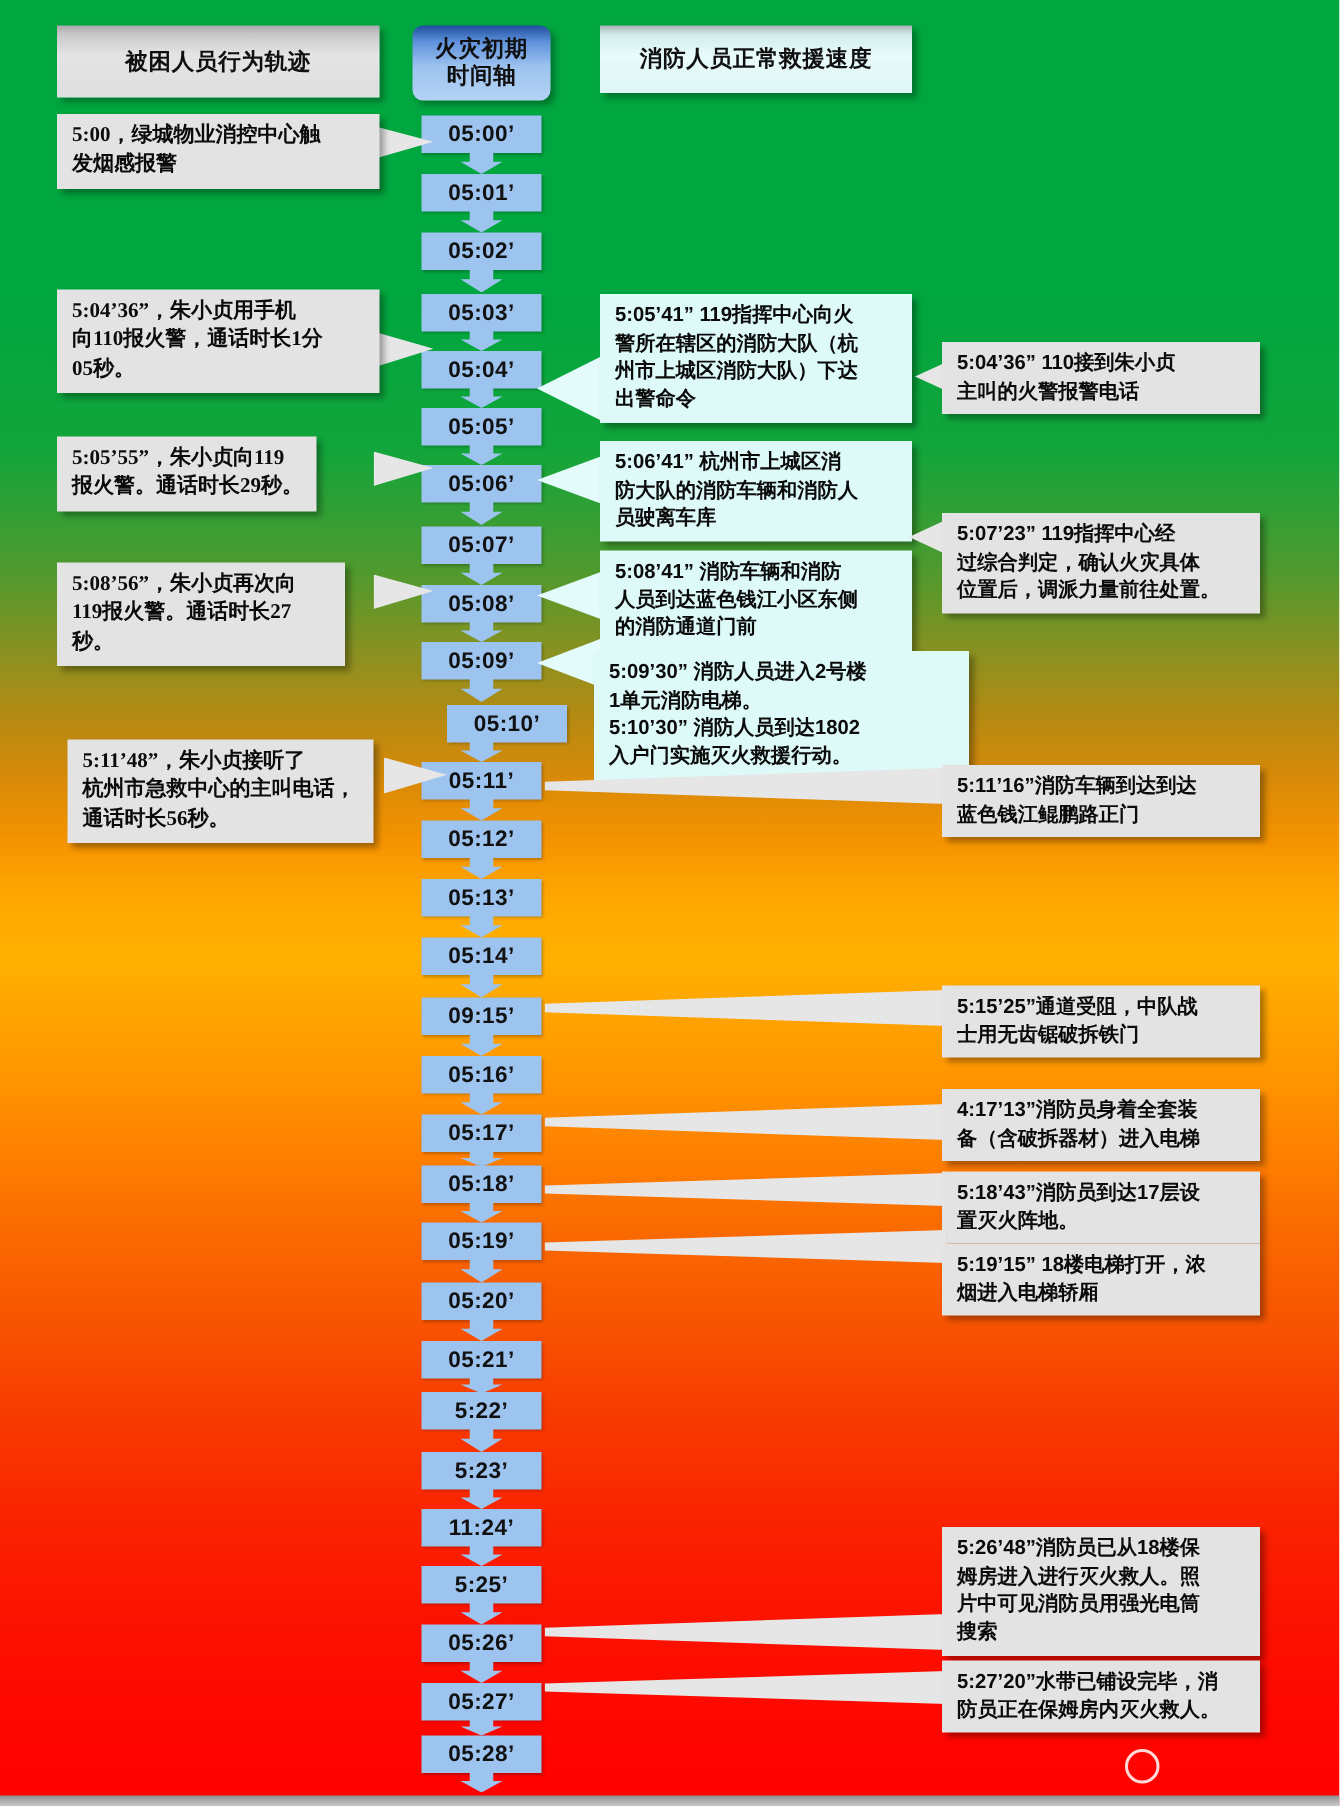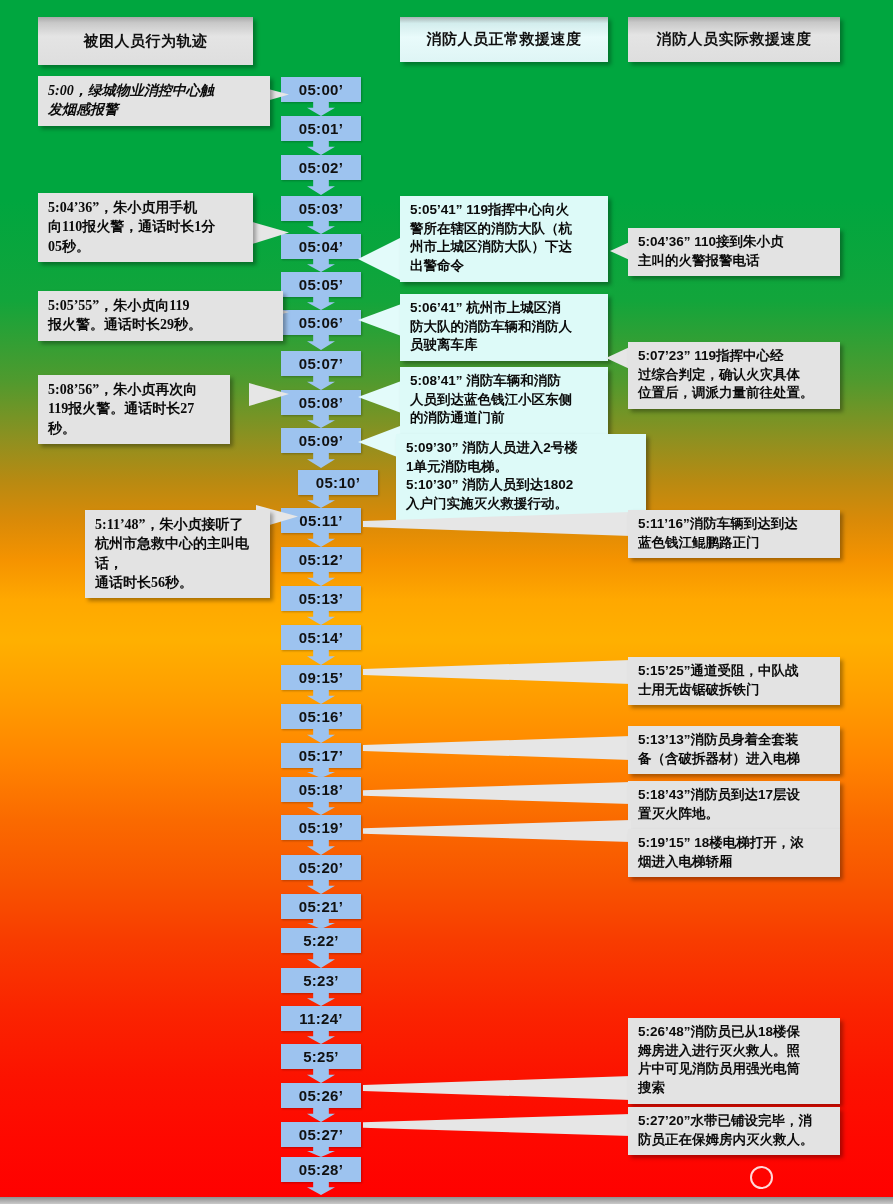--- a/index.html
+++ b/index.html
@@ -151,24 +151,27 @@
     background:linear-gradient(to bottom,#8f8f8f,#c9c9c9);
   }
 </style>
 </head>
 <body>
 
 <div id="stage">
 
   <div class="hdr grey" id="hdr-left">被困人员行为轨迹</div>
 
+  <div class="hdr blue" id="hdr-time">
+    <span>火灾初期</span>
+    <span>时间轴</span>
+  </div>
 
   <div class="hdr cyan" id="hdr-normal">消防人员正常救援速度</div>
 
-  <div class="hdr grey" id="hdr-actual">消防人员实际救援速度</div>
 
   <div id="layers">
       <div class="tl" style="top: 77px;">05:00’</div>
       <div class="tl-arrow" style="top: 101px; height: 15px;"></div>
       <div class="tl" style="top: 116px;">05:01’</div>
       <div class="tl-arrow" style="top: 140px; height: 15px;"></div>
       <div class="tl" style="top: 155px;">05:02’</div>
       <div class="tl-arrow" style="top: 179px; height: 16px;"></div>
       <div class="tl" style="top: 196px;">05:03’</div>
       <div class="tl-arrow" style="top: 220px; height: 14px;"></div>
@@ -216,34 +219,34 @@
       <div class="tl-arrow" style="top: 1030px; height: 14px;"></div>
       <div class="tl" style="top: 1044px;">5:25’</div>
       <div class="tl-arrow" style="top: 1068px; height: 15px;"></div>
       <div class="tl" style="top: 1083px;">05:26’</div>
       <div class="tl-arrow" style="top: 1107px; height: 15px;"></div>
       <div class="tl" style="top: 1122px;">05:27’</div>
       <div class="tl-arrow" style="top: 1146px; height: 11px;"></div>
       <div class="tl" style="top: 1157px;">05:28’</div>
       <div class="tl-arrow" style="top: 1181px;"></div>
       <div class="wedge grey r" style="top: 84px; left: 249px; width: 40px; height: 22px;"></div>
-      <div class="box grey serif" style="top: 76px; left: 38px; width: 232px; min-height: 47px; font-style: italic;">5:00，绿城物业消控中心触
+      <div class="box grey serif" style="top: 76px; left: 38px; width: 215px; min-height: 47px;">5:00，绿城物业消控中心触
 发烟感报警</div>
       <div class="wedge grey r" style="top: 221px; left: 249px; width: 40px; height: 24px;"></div>
       <div class="box grey serif" style="top: 193px; left: 38px; width: 215px; min-height: 66px;">5:04’36”，朱小贞用手机
 向110报火警，通话时长1分
 05秒。</div>
       <div class="wedge grey r" style="top: 301px; left: 249px; width: 40px; height: 23px;"></div>
-      <div class="box grey serif" style="top: 291px; left: 38px; width: 245px; min-height: 48px;">5:05’55”，朱小贞向119
+      <div class="box grey serif" style="top: 291px; left: 38px; width: 173px; min-height: 48px;">5:05’55”，朱小贞向119
 报火警。通话时长29秒。</div>
       <div class="wedge grey r" style="top: 383px; left: 249px; width: 40px; height: 23px;"></div>
       <div class="box grey serif" style="top: 375px; left: 38px; width: 192px; min-height: 48px;">5:08’56”，朱小贞再次向
 119报火警。通话时长27秒。</div>
       <div class="wedge grey r" style="top: 505px; left: 256px; width: 42px; height: 24px;"></div>
-      <div class="box grey serif" style="top: 510px; left: 45px; width: 185px; min-height: 68px; margin-left: 40px;">5:11’48”，朱小贞接听了
+      <div class="box grey serif" style="top: 493px; left: 45px; width: 204px; min-height: 68px;">5:11’48”，朱小贞接听了
 杭州市急救中心的主叫电话，
 通话时长56秒。</div>
       <div class="wedge cyan l" style="top: 236px; left: 358px; width: 46px; height: 46px;"></div>
       <div class="box cyan" style="top: 196px; left: 400px; width: 208px; min-height: 86px;">5:05’41”  119指挥中心向火
 警所在辖区的消防大队（杭
 州市上城区消防大队）下达
 出警命令</div>
       <div class="wedge cyan l" style="top: 303px; left: 358px; width: 46px; height: 34px;"></div>
       <div class="box cyan" style="top: 294px; left: 400px; width: 208px; min-height: 66px;">5:06’41”  杭州市上城区消
 防大队的消防车辆和消防人
@@ -264,21 +267,21 @@
       <div class="box grey" style="top: 342px; left: 628px; width: 212px; min-height: 66px;">5:07’23”  119指挥中心经
 过综合判定，确认火灾具体
 位置后，调派力量前往处置。</div>
       <div class="wedge grey bar" style="top: 512px; left: 363px; width: 268px; height: 24px;"></div>
       <div class="box grey" style="top: 510px; left: 628px; width: 212px; min-height: 48px;">5:11’16”消防车辆到达到达
 蓝色钱江鲲鹏路正门</div>
       <div class="wedge grey bar" style="top: 660px; left: 363px; width: 268px; height: 24px;"></div>
       <div class="box grey" style="top: 657px; left: 628px; width: 212px; min-height: 48px;">5:15’25”通道受阻，中队战
 士用无齿锯破拆铁门</div>
       <div class="wedge grey bar" style="top: 736px; left: 363px; width: 268px; height: 24px;"></div>
-      <div class="box grey" style="top: 726px; left: 628px; width: 212px; min-height: 48px;">5:13’13”消防员身着全套装
+      <div class="box grey" style="top: 726px; left: 628px; width: 212px; min-height: 48px;">4:17’13”消防员身着全套装
 备（含破拆器材）进入电梯</div>
       <div class="wedge grey bar" style="top: 782px; left: 363px; width: 268px; height: 22px;"></div>
       <div class="box grey" style="top: 781px; left: 628px; width: 212px; min-height: 45px;">5:18’43”消防员到达17层设
 置灭火阵地。</div>
       <div class="wedge grey bar" style="top: 820px; left: 363px; width: 268px; height: 22px;"></div>
       <div class="box grey" style="top: 829px; left: 628px; width: 212px; min-height: 45px;">5:19’15”  18楼电梯打开，浓
 烟进入电梯轿厢</div>
       <div class="wedge grey bar" style="top: 1076px; left: 363px; width: 268px; height: 24px;"></div>
       <div class="box grey" style="top: 1018px; left: 628px; width: 212px; min-height: 84px;">5:26’48”消防员已从18楼保
 姆房进入进行灭火救人。照

